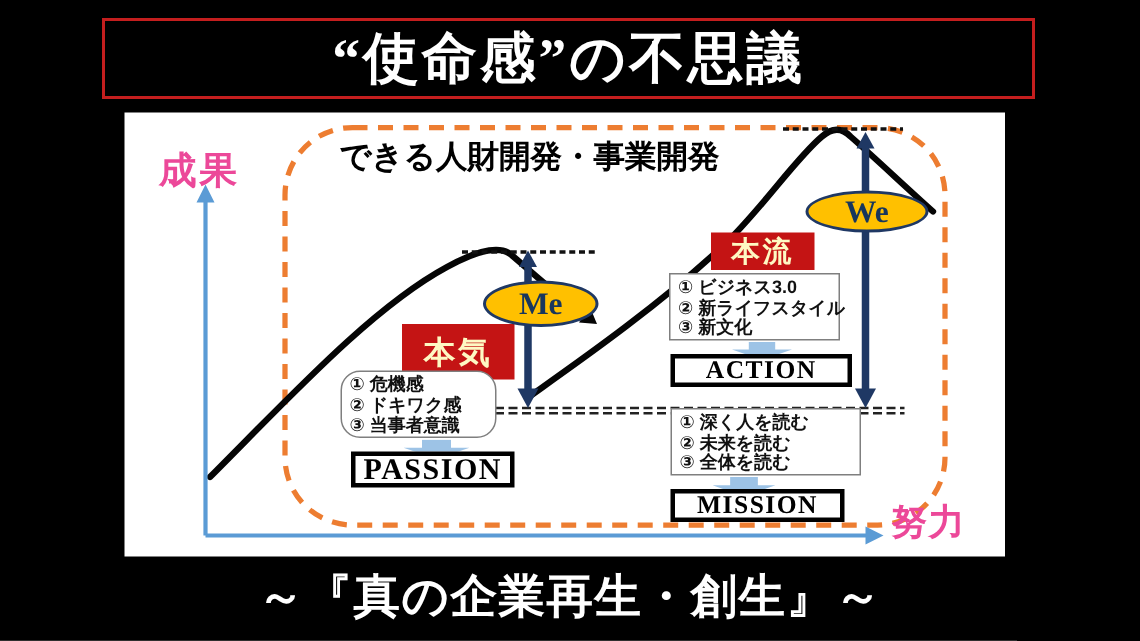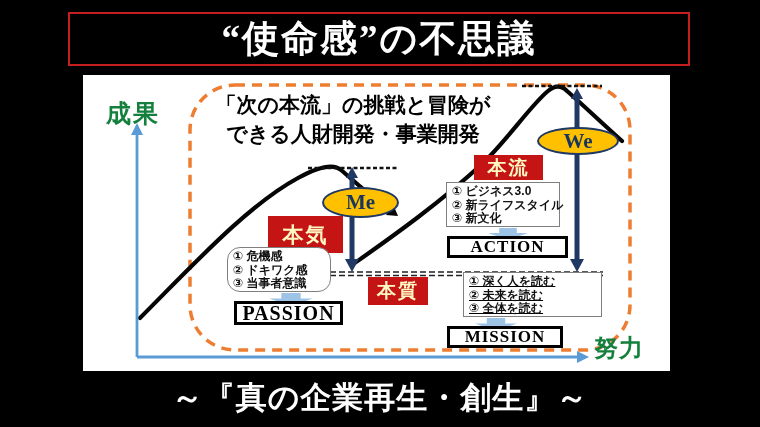--- a/index.html
+++ b/index.html
@@ -12,36 +12,36 @@
   .title-text{color:#fff;font-family:"Liberation Serif","DejaVu Serif",serif;
     font-weight:bold;font-size:37px;letter-spacing:2px;white-space:nowrap;}
 
   
   .panel{position:absolute;left:83px;top:75px;width:587px;height:296px;background:#fff;}
   .panel svg{position:absolute;left:0;top:0;}
 
   .hdr{position:absolute;left:115px;top:15px;width:310px;text-align:center;
     color:#000;font-weight:800;font-size:21px;line-height:29px;white-space:nowrap;}
 
-  .axis-label{position:absolute;color:#15803d;font-weight:800;white-space:nowrap;}
+  .axis-label{position:absolute;color:#ec4899;font-weight:800;white-space:nowrap;}
   .y-label{left:23px;top:22px;font-size:25px;letter-spacing:2px;}
   .x-label{left:511px;top:257px;font-size:24px;letter-spacing:1px;}
 
   .redbox{position:absolute;background:#c41414;color:#fef9c3;font-weight:800;
     display:flex;align-items:center;justify-content:center;letter-spacing:2px;}
   .rb-honki{left:185px;top:141px;width:75px;height:37px;font-size:21px;}
   .rb-honryu{left:391px;top:80px;width:69px;height:25px;font-size:19px;}
   .rb-honshitsu{left:285px;top:202px;width:60px;height:28px;font-size:19px;}
 
   .listbox{position:absolute;background:#fff;border:1px solid #7f7f7f;
     padding:2px 0 0 5px;box-sizing:border-box;}
   .listbox .li{font-size:12px;font-weight:800;color:#111;line-height:13.6px;white-space:nowrap;}
   .lb-passion{left:144px;top:172px;width:104px;height:45px;border-radius:13px;}
   .lb-action{left:363px;top:107px;width:114px;height:45px;}
-  .lb-mission{left:380px;top:197px;width:139px;height:45px;text-decoration:underline;}
+  .lb-mission{left:364px;top:197px;width:127px;height:45px;}
 
   .fat-arrow{position:absolute;background:#9dc3e6;
     clip-path:polygon(28% 0%,72% 0%,72% 42%,100% 42%,50% 100%,0% 42%,28% 42%);}
   .fa-passion{left:186px;top:218px;width:44px;height:13px;}
   .fa-action{left:405px;top:153px;width:40px;height:12px;}
   .fa-mission{left:392px;top:243px;width:42px;height:13px;}
 
   .resultbox{position:absolute;background:#fff;border:3px solid #000;box-sizing:border-box;
     display:flex;align-items:center;justify-content:center;
     font-family:"Liberation Serif","DejaVu Serif",serif;font-weight:bold;
@@ -102,30 +102,28 @@
         <line x1="54" y1="58" x2="54" y2="282" stroke="#5b9bd5" stroke-width="2.8"></line>
         <polygon points="54,48 48,60 60,60" fill="#5b9bd5"></polygon>
       </g>
       <g>
         <line x1="54" y1="282" x2="496" y2="282" stroke="#5b9bd5" stroke-width="2.8"></line>
         <polygon points="506,282 494,276 494,288" fill="#5b9bd5"></polygon>
       </g>
     </svg>
 
     <div class="hdr">
-      <div>「次の本流」の挑戦と冒険が</div>
       <div>できる人財開発・事業開発</div>
     </div>
 
     <div class="axis-label y-label">成果</div>
     <div class="axis-label x-label">努力</div>
 
     <div class="redbox rb-honki">本気</div>
     <div class="redbox rb-honryu">本流</div>
-    <div class="redbox rb-honshitsu">本質</div>
 
     <div class="oval oval-me">Me</div>
     <div class="oval oval-we">We</div>
 
     <div class="listbox lb-passion">
       <div class="li">① 危機感</div>
       <div class="li">② ドキワク感</div>
       <div class="li">③ 当事者意識</div>
     </div>
     <div class="fat-arrow fa-passion"></div>

